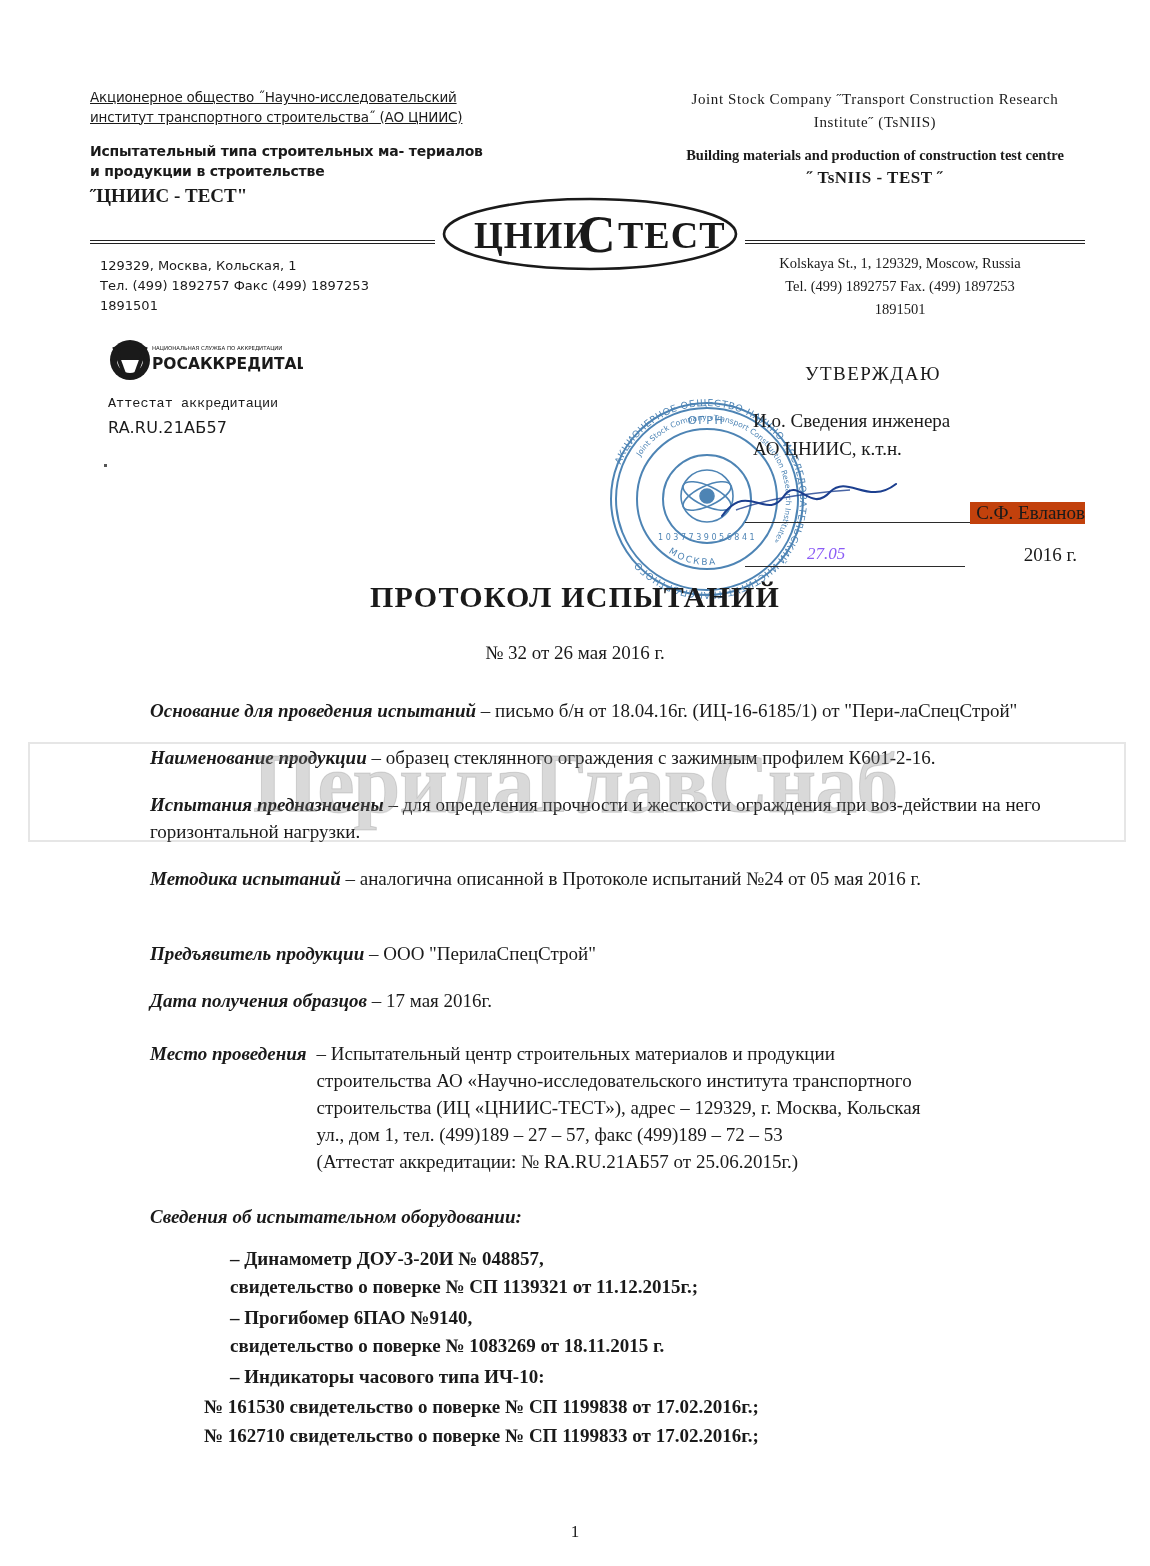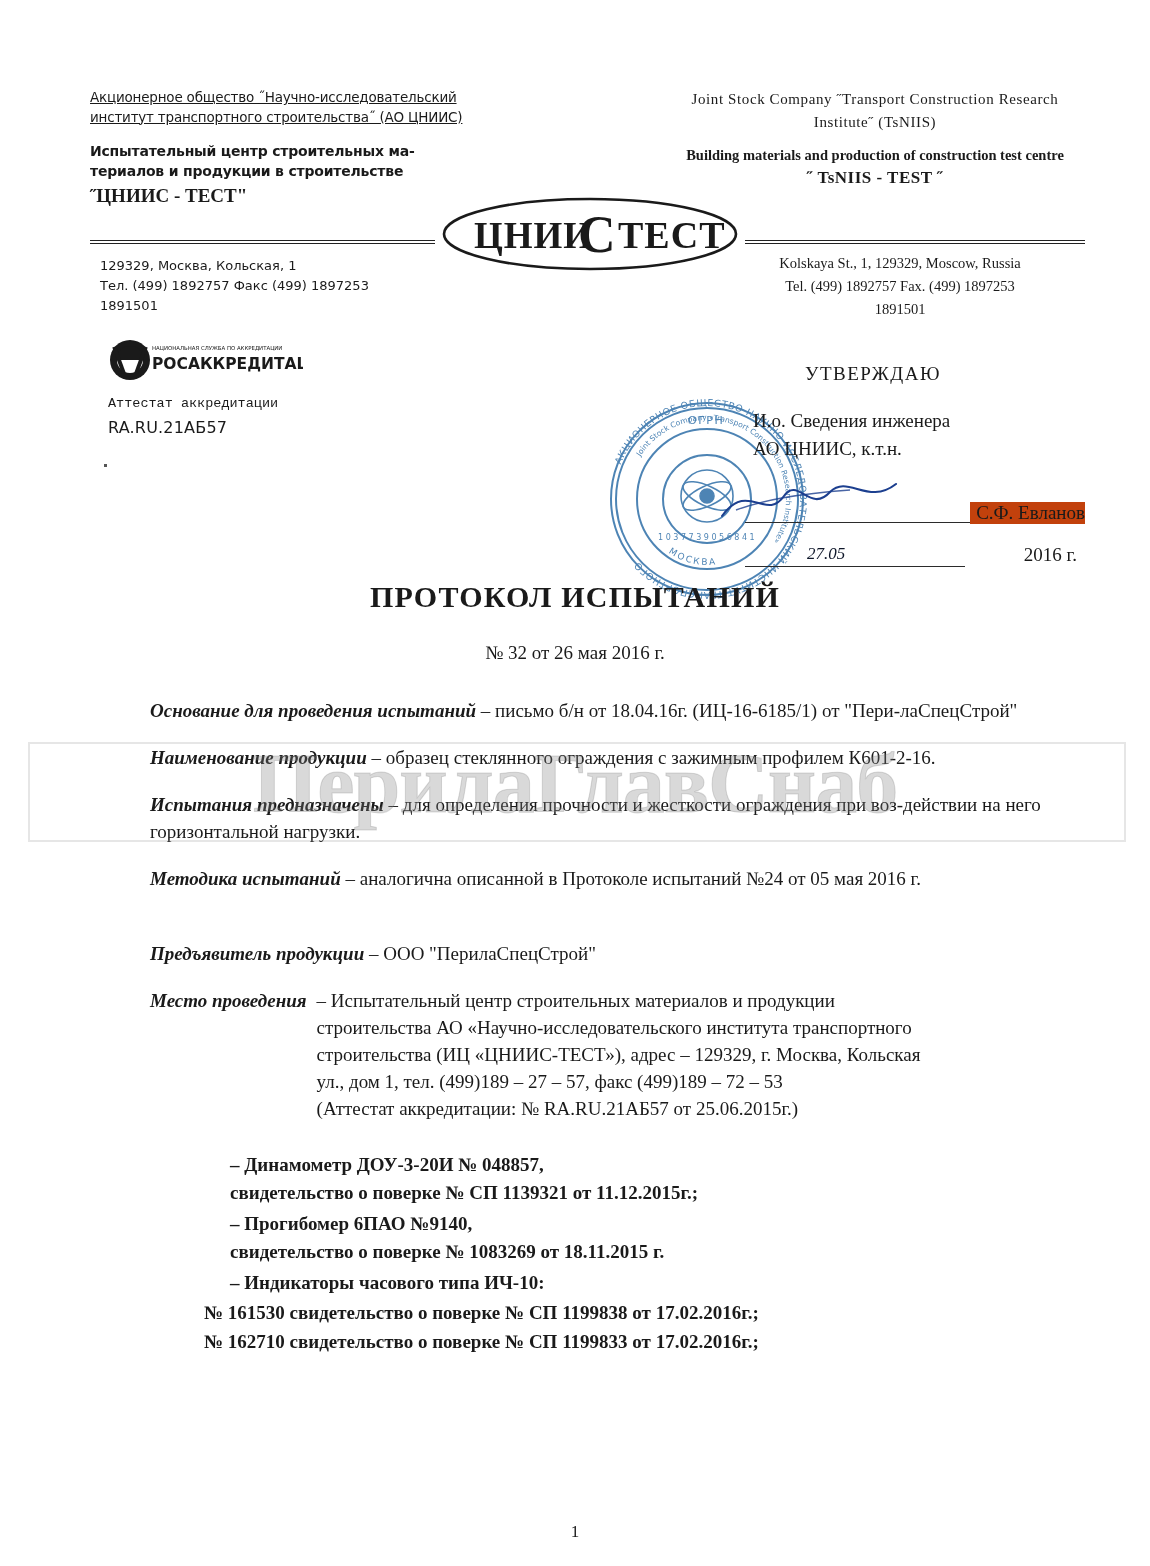--- a/index.html
+++ b/index.html
@@ -205,21 +205,21 @@
     width: 220px;
     top: 22px;
     border-bottom: 1.4px solid #2b2b2b;
   }
   .approve-date-hand {
     position: absolute;
     left: 62px;
     top: 0;
     font-family: "Liberation Serif", serif;
     font-size: 17px;
-    color: #0f172a;
+    color: #8b5cf6;
     font-style: italic;
   }
   .approve-year {
     position: absolute;
     right: 8px;
     top: 0;
     font-size: 19px;
   }
 
   
@@ -354,21 +354,21 @@
   }
 </style>
 </head>
 <body>
 
 <div class="page">
 
   <div class="header">
     <div class="hdr-left">
       <div class="hdr-ru-org">Акционерное общество ˝Научно-исследовательский институт транспортного строительства˝ (АО ЦНИИС)</div>
-      <div class="hdr-ru-center">Испытательный центр строительных ма-
+      <div class="hdr-ru-center">Испытательный типа строительных ма-
 териалов и продукции в строительстве</div>
       <div class="hdr-ru-brand">˝ЦНИИС - ТЕСТ"</div>
     </div>
 
     <div class="hdr-right">
       <div class="hdr-en-org">Joint  Stock  Company ˝Transport  Construction Research Institute˝ (TsNIIS)</div>
       <div class="hdr-en-center">Building materials and production
 of construction test centre</div>
       <div class="hdr-en-brand">˝ TsNIIS - TEST ˝</div>
     </div>
@@ -486,31 +486,35 @@
     </div>
 
     <div class="para" style="margin-bottom:48px;">
       <span class="lbl">Методика испытаний</span><span>  – аналогична описанной в Протоколе испытаний №24 от 05 мая 2016 г.</span>
     </div>
 
     <div class="para">
       <span class="lbl">Предъявитель продукции</span><span> – ООО "ПерилаСпецСтрой"</span>
     </div>
 
+    <div class="para" style="margin-bottom:26px;">
+      <span class="lbl">Дата получения образцов</span><span> – 17 мая 2016г.</span>
+    </div>
 
     <div class="para place-block" style="margin-bottom:28px;">
       <span class="place-lbl">Место проведения</span>
       <span class="place-text"> – Испытательный центр строительных материалов и продукции
 строительства АО «Научно-исследовательского института транспортного
 строительства (ИЦ «ЦНИИС-ТЕСТ»), адрес – 129329, г. Москва, Кольская
 ул., дом 1, тел. (499)189 – 27 – 57, факс (499)189 – 72 – 53
 (Аттестат аккредитации: № RA.RU.21АБ57 от 25.06.2015г.)</span>
     </div>
 
     <div>
+      <div class="equip-title">Сведения об испытательном оборудовании:</div>
       <div class="equip-list">
         <div class="equip-item">– Динамометр ДОУ-3-20И № 048857,
   свидетельство о поверке № СП 1139321 от 11.12.2015г.;</div>
         <div class="equip-item">– Прогибомер 6ПАО №9140,
   свидетельство о поверке № 1083269 от 18.11.2015 г.</div>
         <div class="equip-item">– Индикаторы часового типа ИЧ-10:</div>
         <div class="equip-sub">№ 161530 свидетельство о поверке № СП 1199838 от 17.02.2016г.;</div>
         <div class="equip-sub">№ 162710 свидетельство о поверке № СП 1199833 от 17.02.2016г.;</div>
       </div>
     </div>

